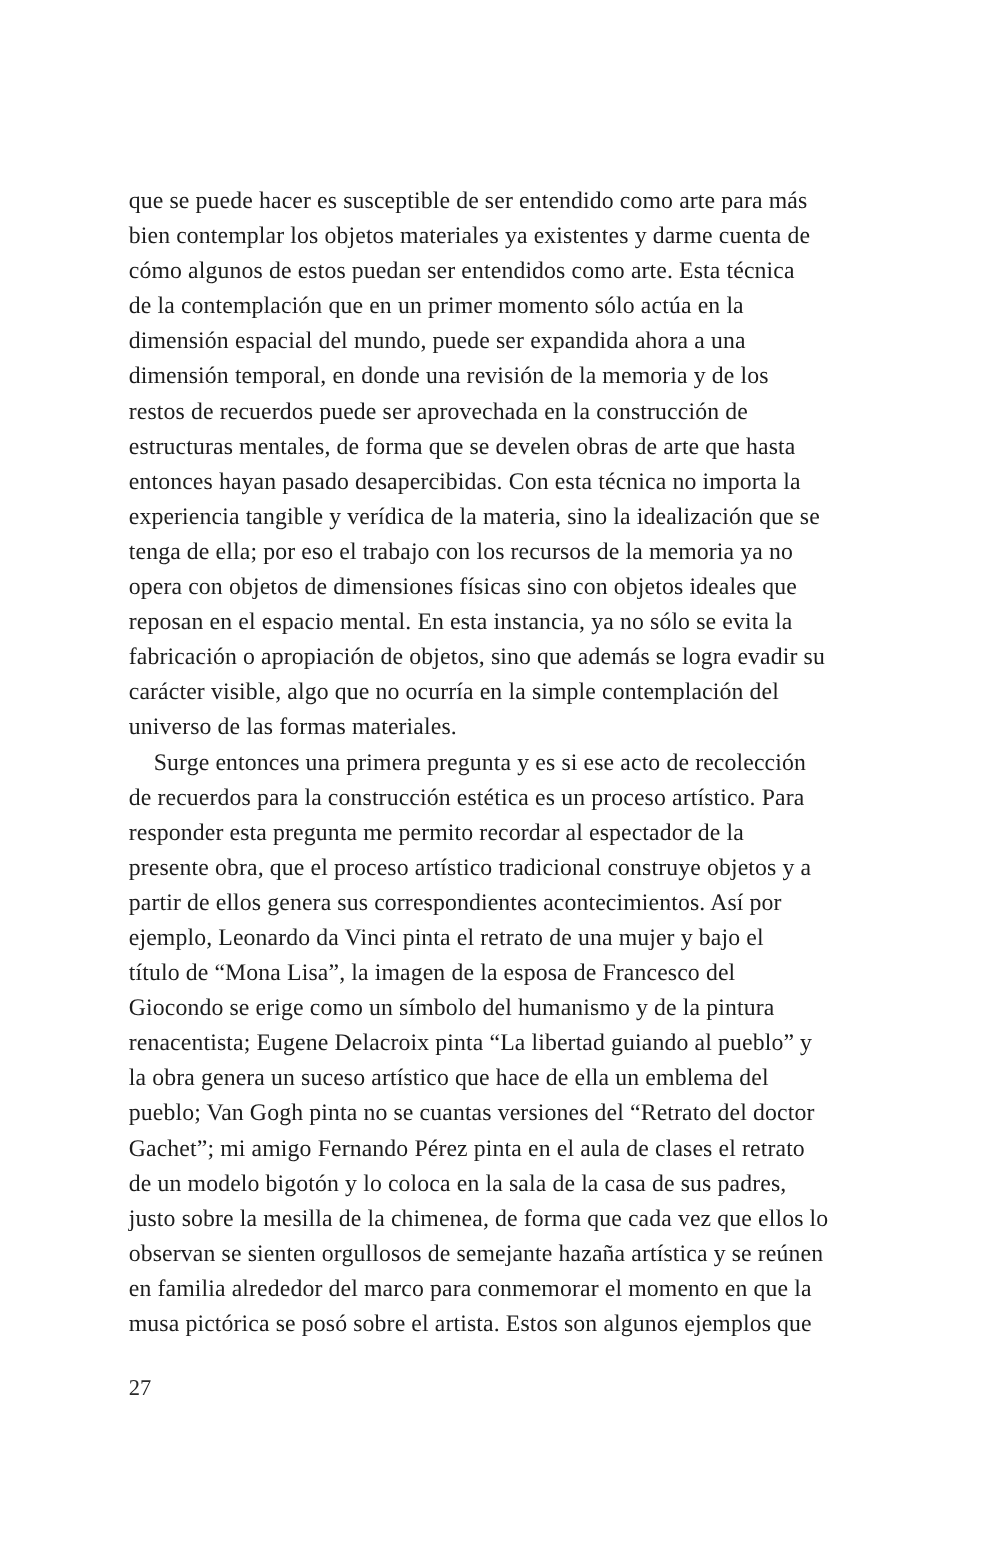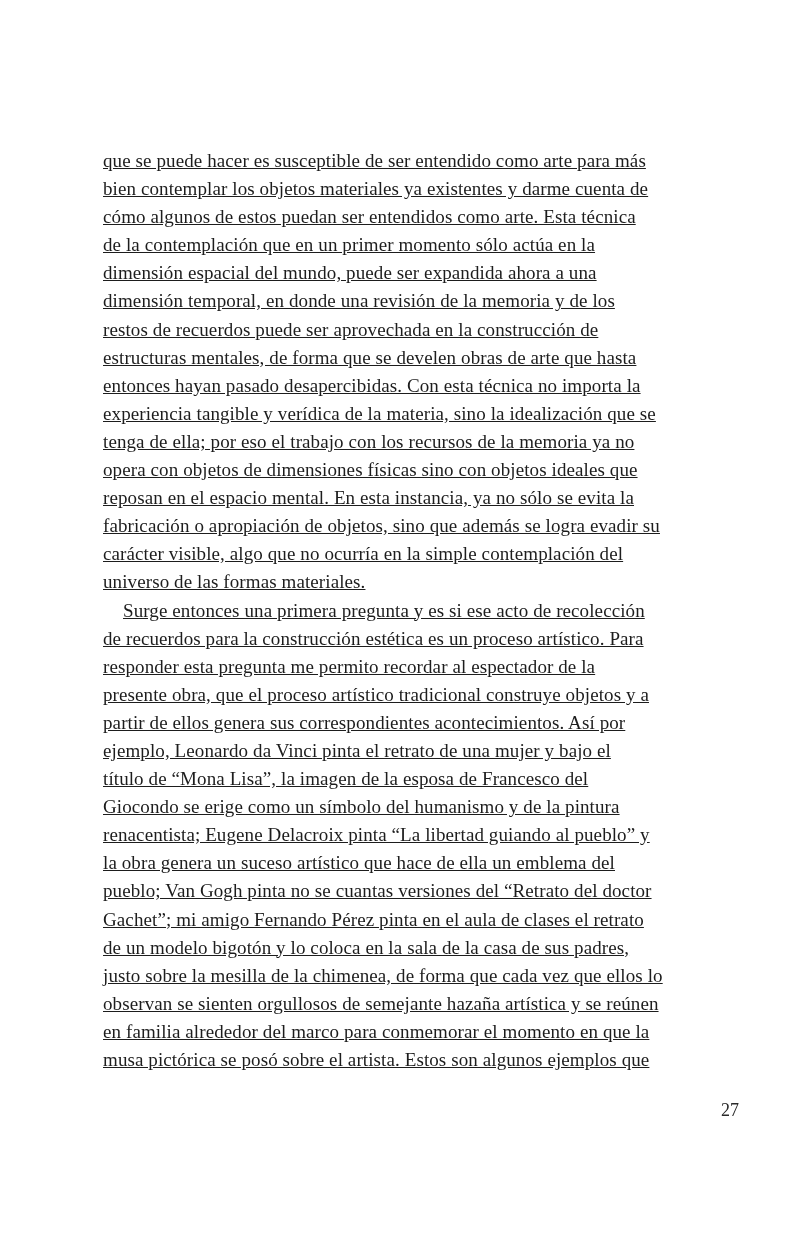--- a/index.html
+++ b/index.html
@@ -23,35 +23,34 @@
   .text-block {
     position: absolute;
     left: 103px;
     top: 147px;
     width: 640px;
     color: #1d1d1d;
     font-family: "Liberation Serif", serif;
     font-size: 19px;
     line-height: 28.1px;
     letter-spacing: 0.1px;
-    text-decoration: underline;
   }
   .para {
     margin: 0;
     white-space: pre; 
   }
   .para.indent {
     text-indent: 20px;
   }
   .page-number {
     position: absolute;
     top: 1097px;
     left: 103px;
     width: 636px;
-    text-align: right;
+    text-align: left;
     color: #2a2a2a;
     font-family: "Liberation Serif", serif;
     font-size: 18px;
     line-height: 26px;
   }
 </style>
 </head>
 <body>
 
 <div class="book-page">

